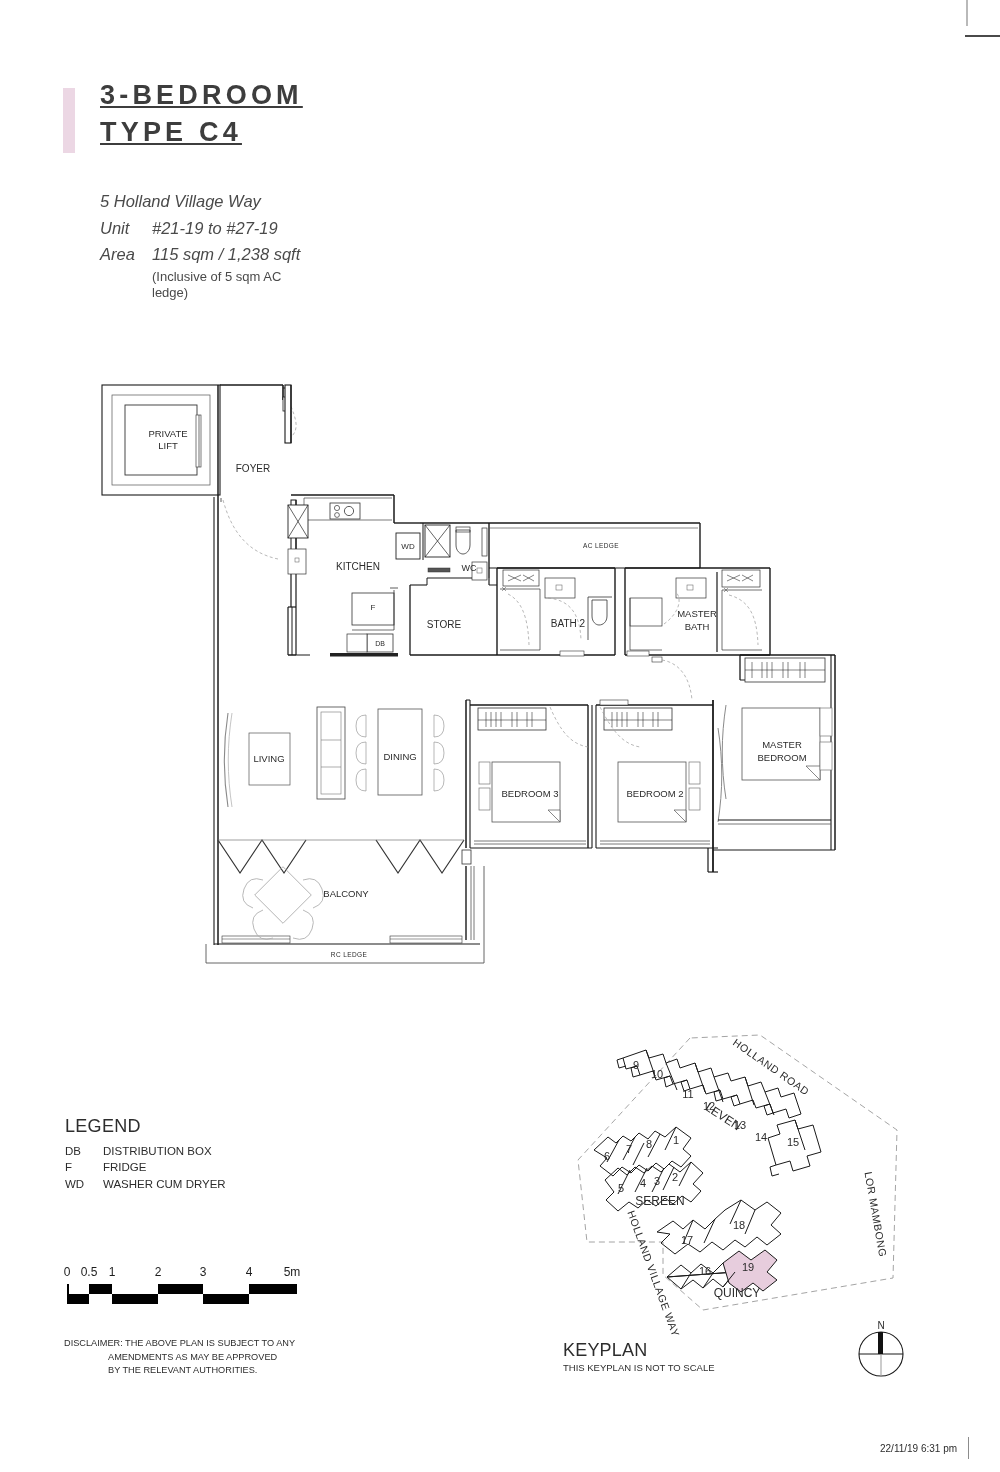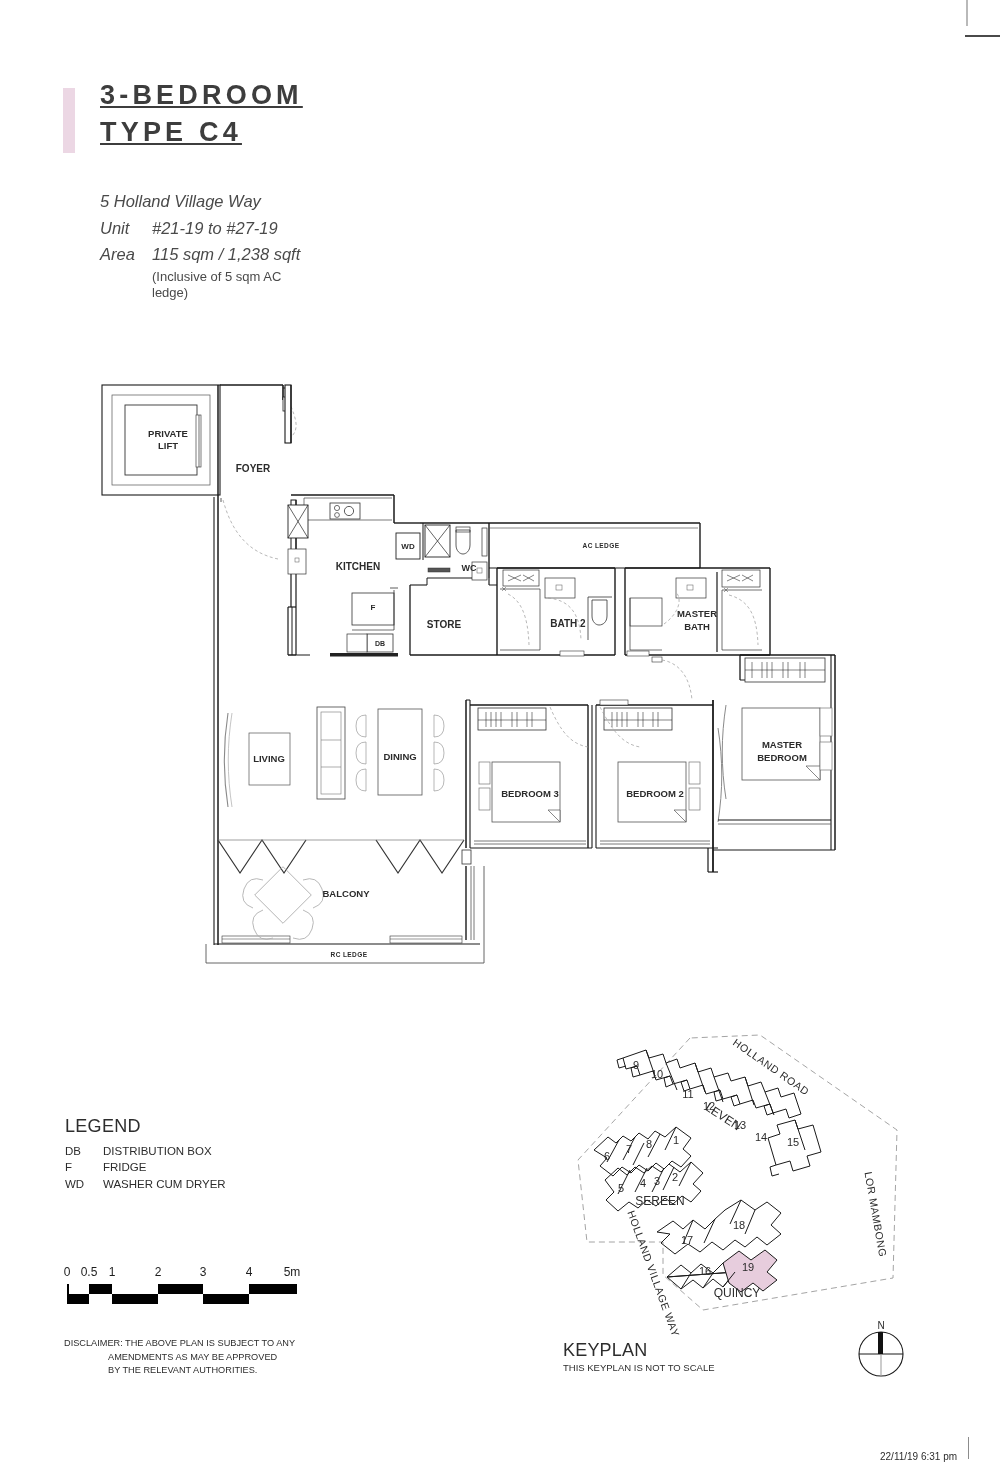--- a/index.html
+++ b/index.html
@@ -66,21 +66,21 @@
     color: #4a4a4a;
     margin-left: 52px;
     margin-top: 1px;
     line-height: 1.2;
   }
 
   
   #plan {
     position: absolute;
     left: 0px; top: 0px;
-    width: 843px; height: 1472px; font-weight: bold;
+    width: 843px; height: 1472px;
   }
   #plan svg { display: block; }
 
   
   #legend { position: absolute; left: 65px; top: 1116px; }
   .legend-title {
     font-size: 18px;
     color: #2d2d2d;
     letter-spacing: 0.3px;
   }
@@ -121,21 +121,20 @@
   
   #compass { position: absolute; left: 850px; top: 1318px; width: 62px; height: 62px; }
 
   
   #footer-stamp {
     position: absolute;
     left: 880px; top: 1443px;
     font-size: 10px;
     color: #2d2d2d;
     white-space: nowrap;
-    margin-top: 8px;
   }
   .stamp-rule {
     position: absolute;
     left: 968px; top: 1437px;
     width: 1px; height: 22px;
     background: #8c8c8c;
   }
 
   
   text { font-family: "Liberation Sans", sans-serif; fill: #2b2b2b; }

